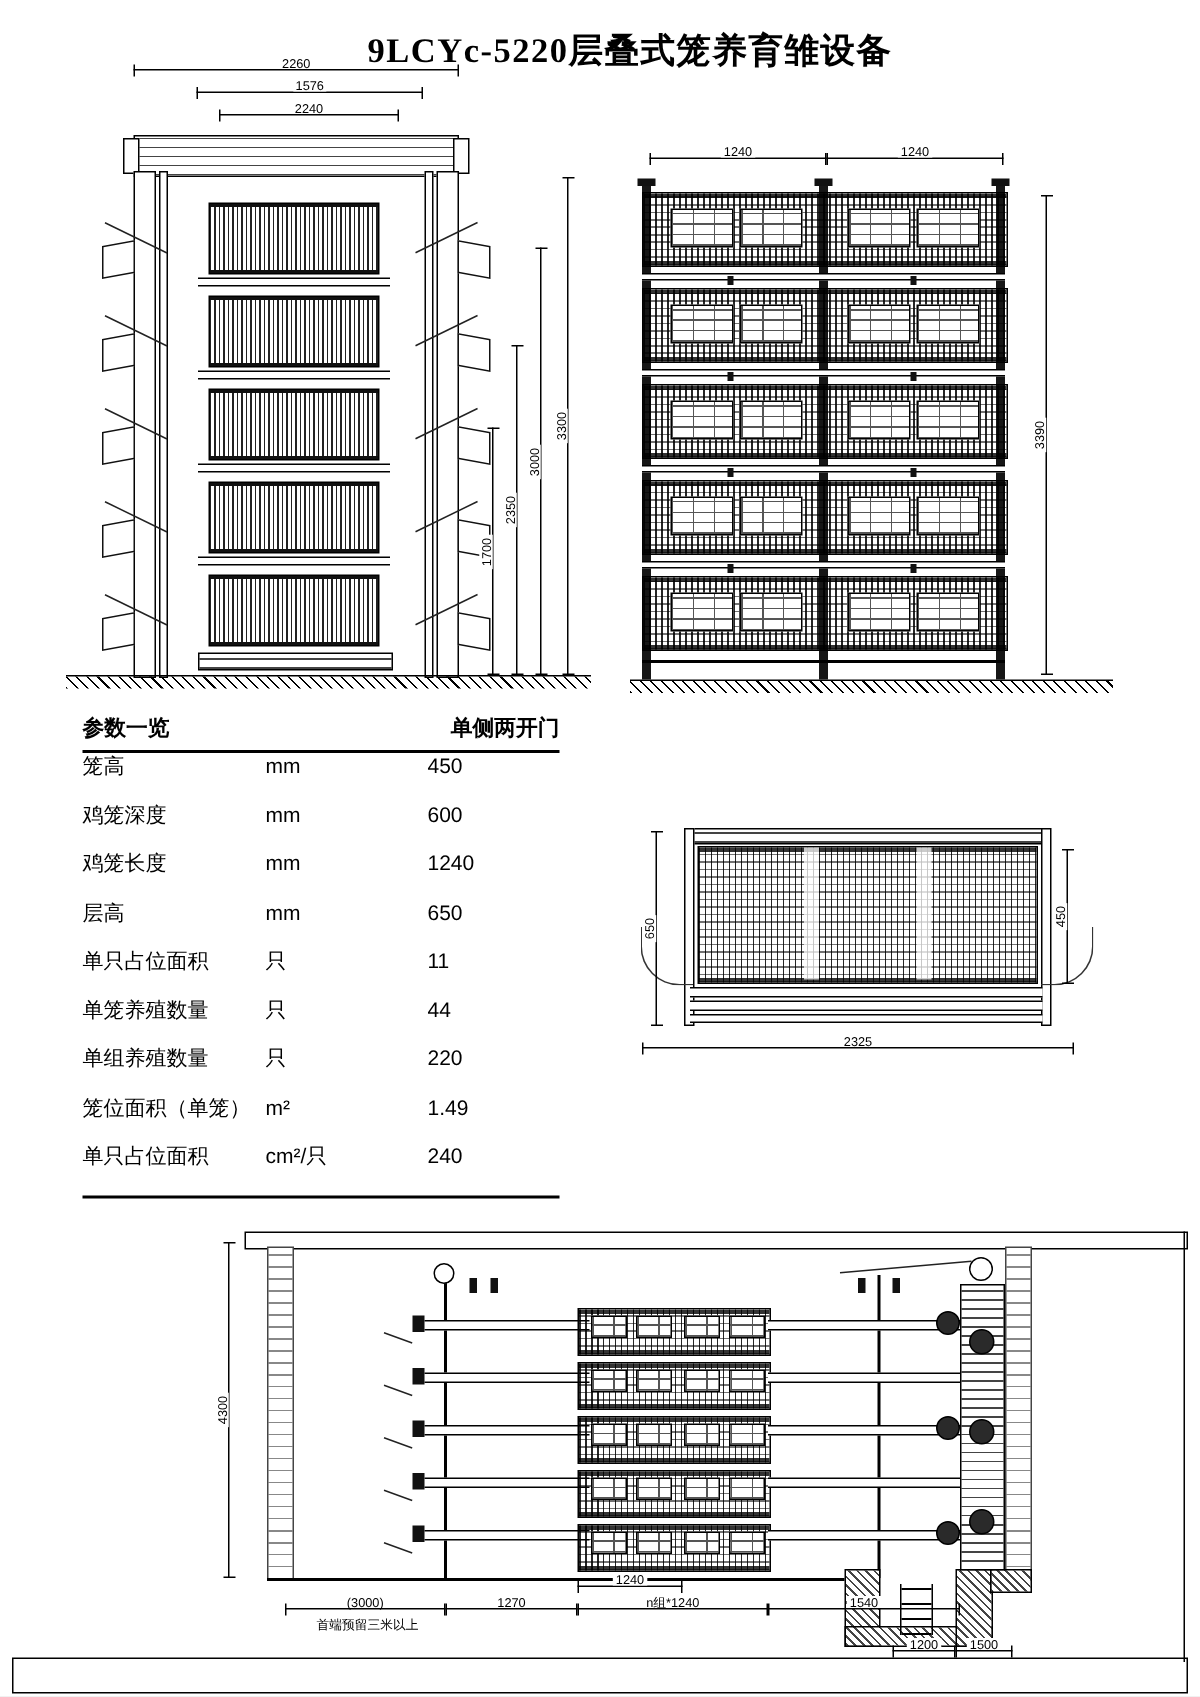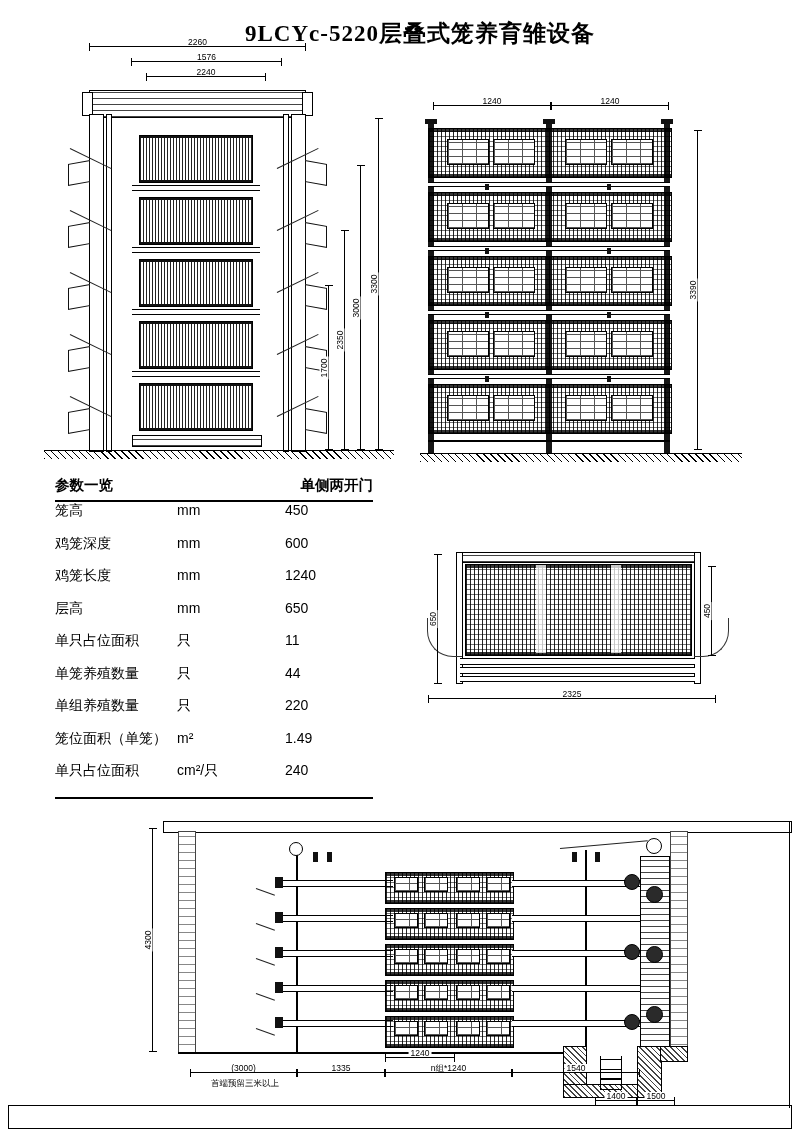--- a/index.html
+++ b/index.html
@@ -376,31 +376,31 @@
     <div class="dimv" style="left:44px;top:12px;height:224px">
         <span class="dlab">4300</span>
       </div>
     <div class="dimh" style="left:277px;top:241px;width:70px">
         <span class="dlab">1240</span>
       </div>
     <div class="dimh" style="left:82px;top:256px;width:107px">
         <span class="dlab">(3000)</span>
       </div>
     <div class="dimh" style="left:189px;top:256px;width:88px">
-        <span class="dlab">1335</span>
+        <span class="dlab">1270</span>
       </div>
     <div class="dimh" style="left:277px;top:256px;width:127px">
         <span class="dlab">n组*1240</span>
       </div>
     <div class="dimh" style="left:404px;top:256px;width:128px">
         <span class="dlab">1540</span>
       </div>
     <div class="abs" style="left:82px;top:262px;width:110px;text-align:center;font-size:8.5px">首端预留三米以上</div>
     <div class="dimh" style="left:487px;top:284px;width:42px">
-        <span class="dlab">1400</span>
+        <span class="dlab">1200</span>
       </div>
     <div class="dimh" style="left:529px;top:284px;width:38px">
         <span class="dlab">1500</span>
       </div>
   </div>
 
   <div class="abs" style="left:8px;top:1105px;width:782px;height:22px;border:1px solid #000"></div>
 
 </div>
 

